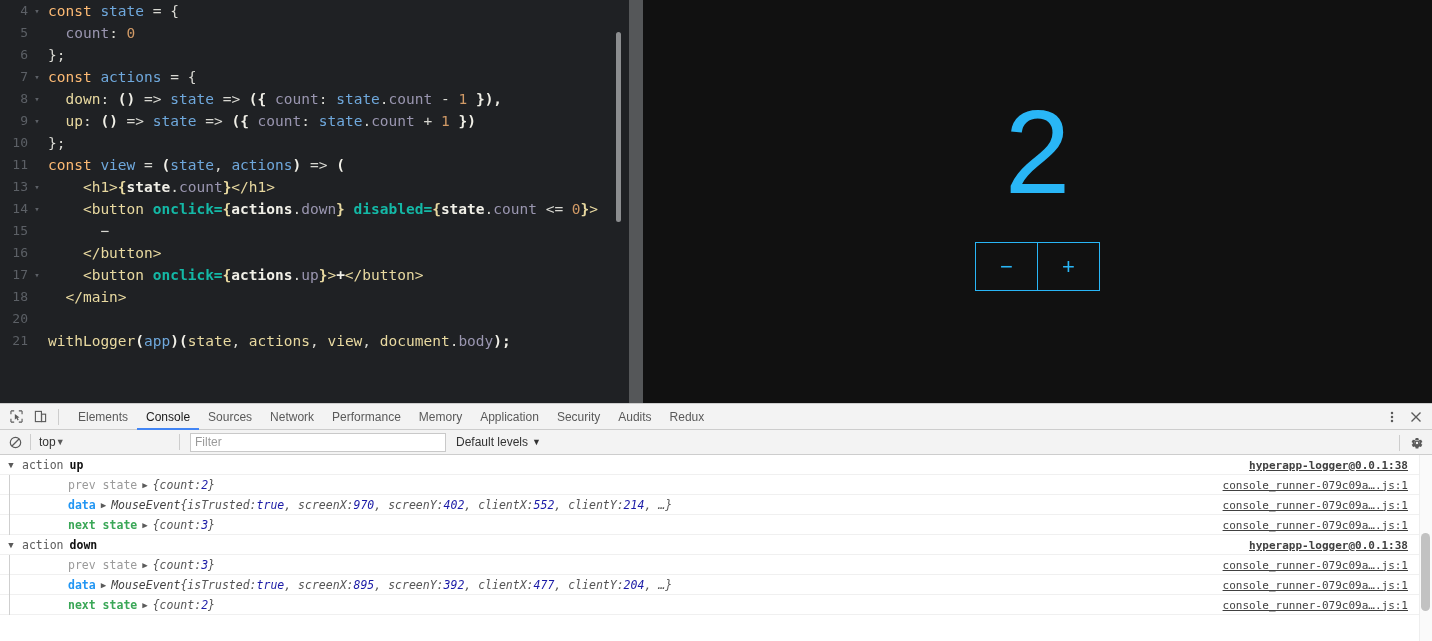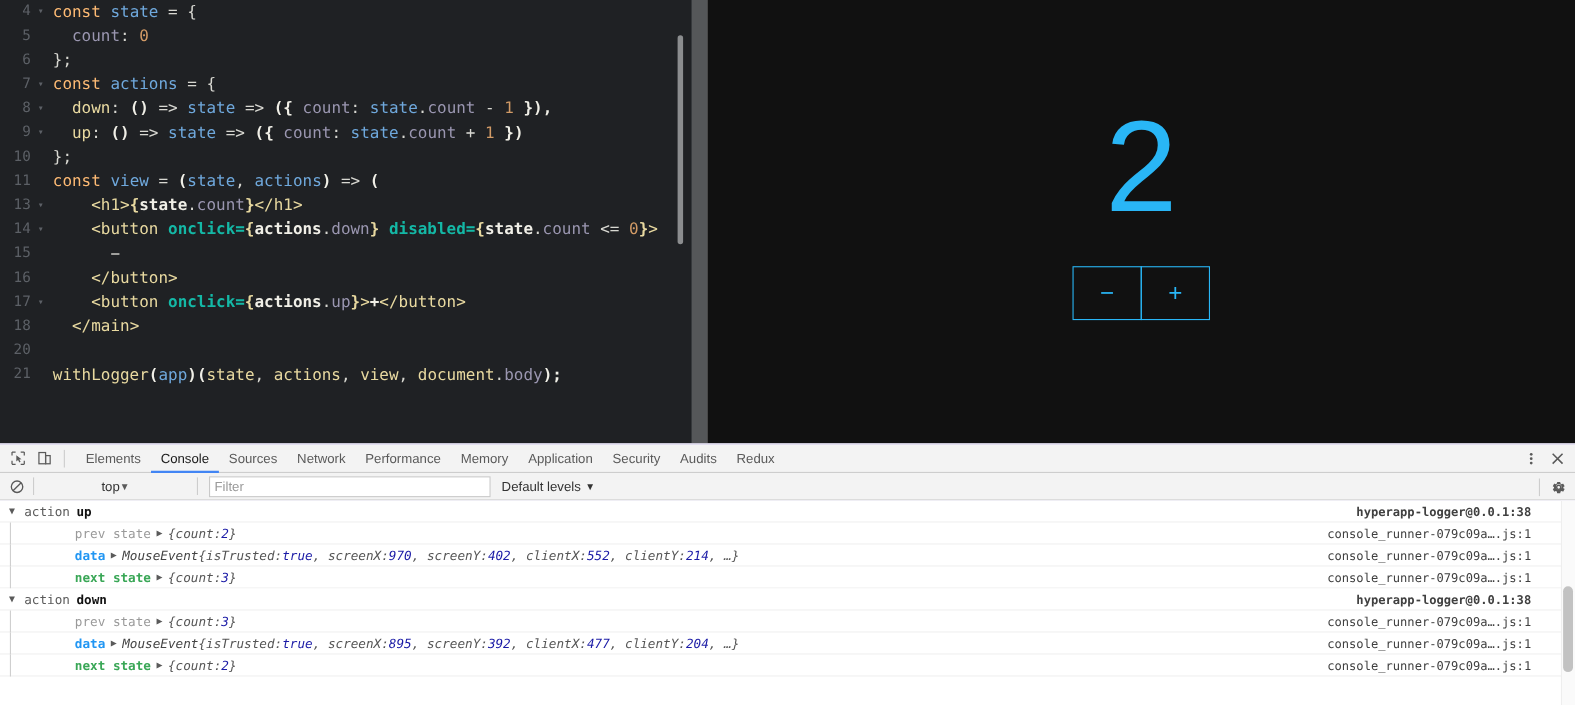--- a/index.html
+++ b/index.html
@@ -90,21 +90,21 @@
     display:flex; align-items:center; justify-content:center;
     cursor:pointer;
     padding:0;
   }
   .cbtn + .cbtn { margin-left:-1px; }
 
   
   .devtools {
     position:absolute; left:0; top:403px;
     width:1432px; height:238px;
-    background:#c4b5fd;
+    background:#a16207;
     border-top:1px solid #cdcdcd;
     font-family:"Liberation Sans", sans-serif;
   }
 
   .dt-tabbar {
     position:relative;
     height:26px;
     display:flex; align-items:center;
     background:#f3f3f3;
     border-bottom:1px solid #cdcdcd;
@@ -130,21 +130,21 @@
     position:relative;
     height:25px;
     display:flex; align-items:center;
     background:#f3f3f3;
     border-bottom:1px solid #cdcdcd;
     padding-left:4px;
   }
   .clear-btn { width:22px; height:22px; display:flex; align-items:center; justify-content:center; cursor:pointer; }
   .vbar { width:1px; height:16px; background:#cdcdcd; margin:0 4px; }
   .ctx-select {
-    width:140px; height:19px; display:flex; align-items:center; justify-content:center;
+    width:140px; height:19px; display:flex; align-items:center; justify-content:flex-start;
     font-size:12px; color:#333; padding:0 4px; cursor:pointer;
   }
   .filter-input {
     width:256px; height:19px;
     border:1px solid #c9c9c9; background:#fff;
     font-size:12px; color:#333;
     padding:0 4px; margin-left:6px;
     font-family:"Liberation Sans", sans-serif;
   }
   .filter-input::placeholder { color:#9a9a9a; }
@@ -180,25 +180,26 @@
   .lbl-data { color:#2196f3; font-weight:bold; }
   .lbl-next { color:#3aa757; font-weight:bold; }
   .lbl-action { color:#5a5a5a; }
   .act-name { color:#111; font-weight:bold; margin-left:6px; }
   .arrow { color:#5a5a5a; margin:0 5px; font-size:9px; cursor:pointer; }
   .objtxt { color:#555; font-style:italic; }
   .objnum { color:#1a1aa6; font-style:italic; }
   .objbool { color:#1a1aa6; font-style:italic; }
   .ctor { color:#444; font-style:italic; }
   .src {
-    position:absolute; right:40px; top:0; height:20px;
+    position:absolute; right:24px; top:0; height:20px;
     display:flex; align-items:center;
     font-family:"DejaVu Sans Mono", monospace;
     font-size:11px;
     color:#404040;
+    text-decoration:underline;
     cursor:pointer;
   }
   .src.bold { font-weight:bold; }
   .cons-scroll-track {
     position:absolute; right:0; top:0; width:13px; height:186px;
     background:#fafafa; border-left:1px solid #eee;
   }
   .cons-scroll-thumb {
     position:absolute; right:2px; top:78px; width:9px; height:78px;
     background:#c2c2c2; border-radius:5px;

